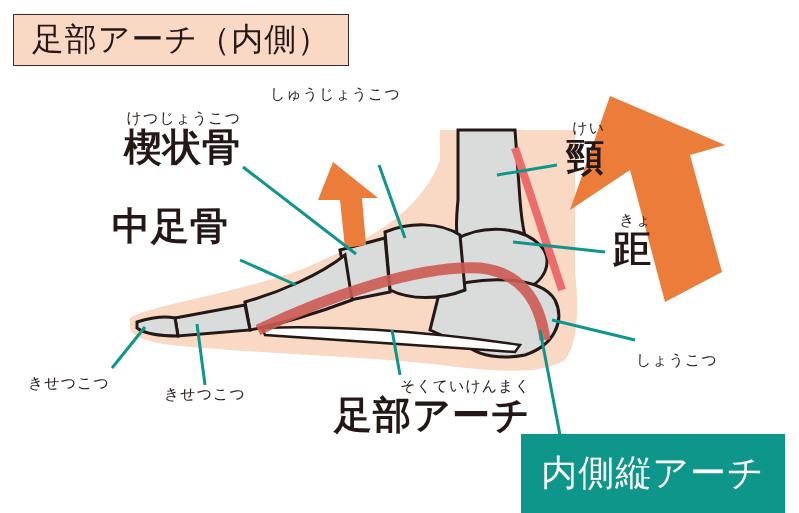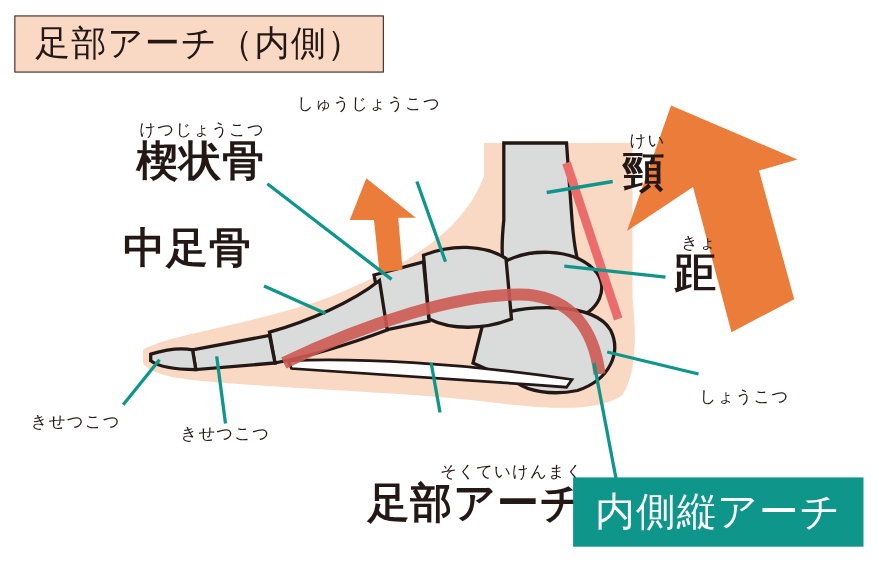--- a/index.html
+++ b/index.html
@@ -13,21 +13,21 @@
       position: absolute; left: 13px; top: 14px; width: 336px; height: 52px;
       background: #f9d8c4; border: 1.5px solid #3a2a26; box-sizing: border-box;
       display: flex; align-items: center; justify-content: center;
     }
     .title-box span { font-size: 32px; letter-spacing: 1px; color: #231815; }
     svg.art { position: absolute; left: 0; top: 0; }
     .label { position: absolute; text-align: right; line-height: 1; font-family: Liberation Mono, monospace; }
     .label .ruby { display: block; font-size: 15px; letter-spacing: 1px; margin-bottom: 4px; }
     .label .main { display: block; font-size: 38px; font-weight: bold; letter-spacing: 1px; }
     .arch-box {
-      position: absolute; left: 521px; top: 434px; width: 264px; height: 63px;
+      position: absolute; left: 521px; top: 434px; width: 264px; height: 79px;
       background: #0f968b; display: flex; align-items: center; justify-content: center;
     }
     .arch-box span { color: #ffffff; font-size: 36px; letter-spacing: 1px; }
   </style>
 </head>
 <body>
 
 <div class="title-box">
   <span>足部アーチ（内側）</span>
 </div>
@@ -85,21 +85,21 @@
 </div>
 <div class="label" style="left:112px; top:210px;">
   <span class="main">中足骨</span>
 </div>
 <div class="label" style="left:28px; top:377px;">
   <span class="ruby">きせつこつ</span>
 </div>
 <div class="label" style="left:164px; top:388px;">
   <span class="ruby">きせつこつ</span>
 </div>
-<div class="label" style="left:334px; top:380px;margin-top:43px;">
+<div class="label" style="left:334px; top:380px;">
   <span class="ruby">そくていけんまく</span>
   <span class="main">足部アーチ</span>
 </div>
 <div class="label" style="left:636px; top:322px;margin-top:32px;">
   <span class="ruby">しょうこつ</span>
 </div>
 <div class="label" style="left:566px; top:122px; z-index:0;">
   <span class="ruby">けい</span>
   <span class="main">頸</span>
 </div>

